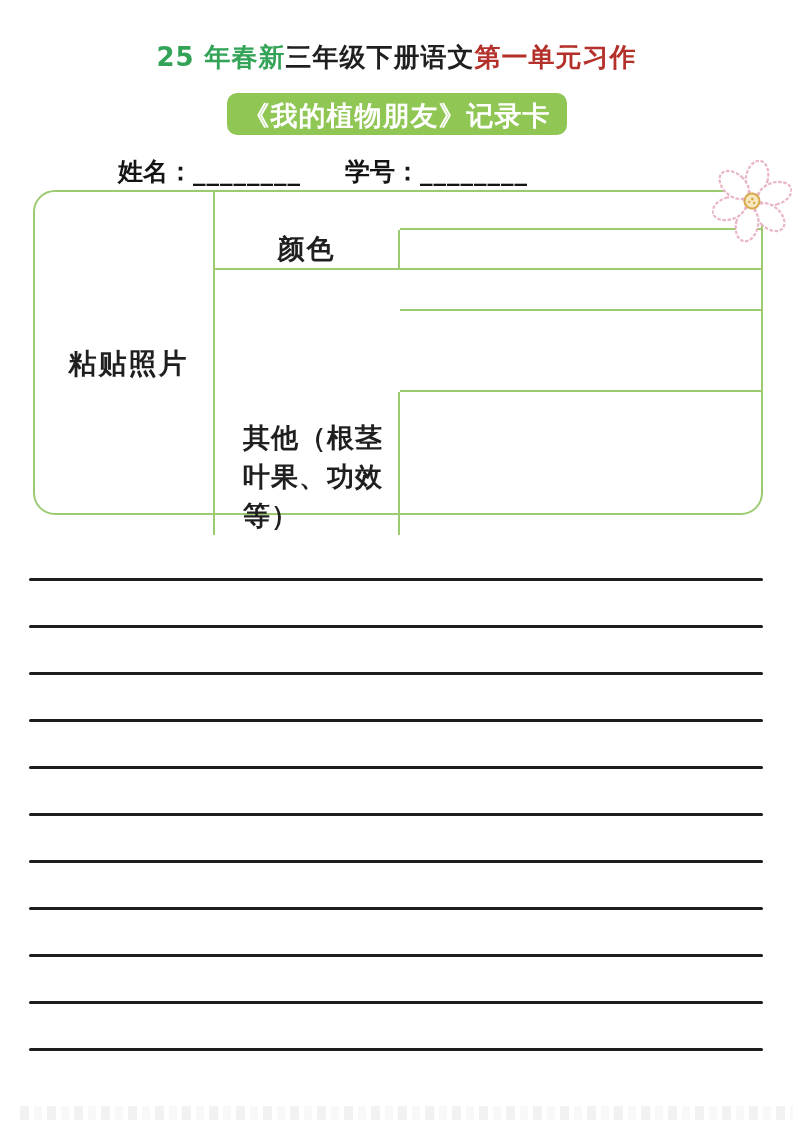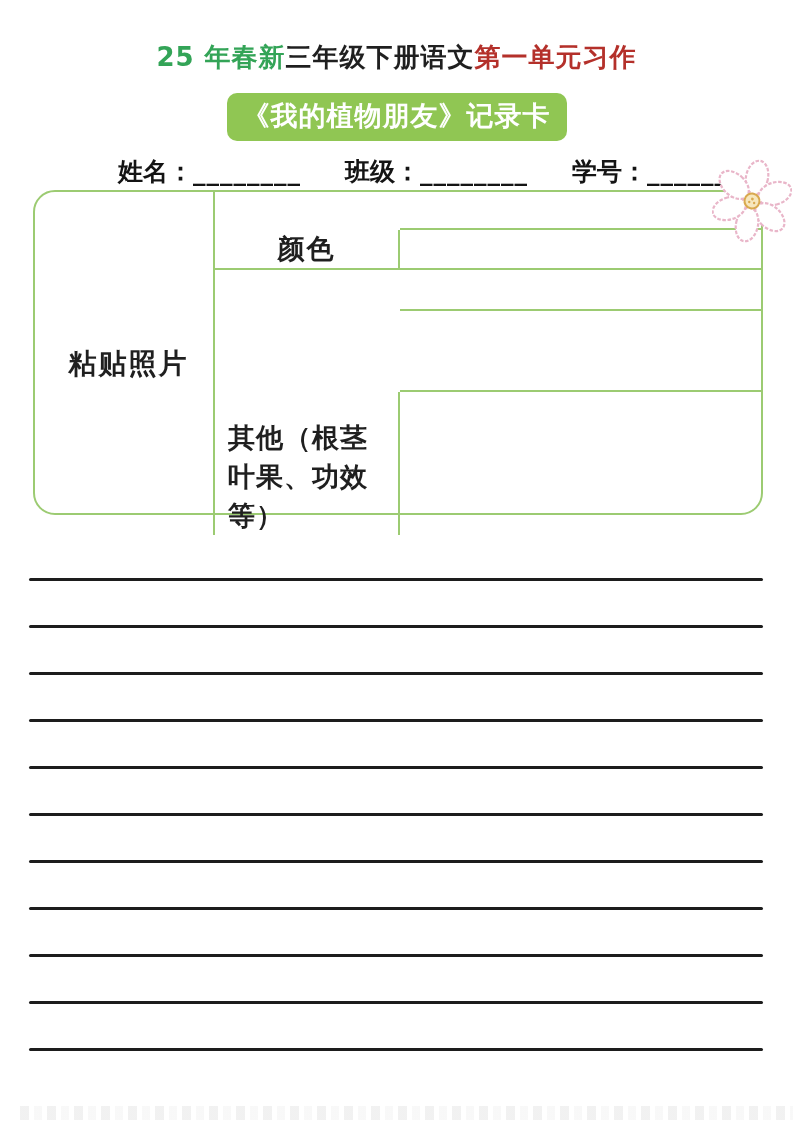--- a/index.html
+++ b/index.html
@@ -31,21 +31,21 @@
     position: absolute;
     top: 93px; left: 0; right: 0;
     text-align: center;
   }
   .subtitle {
     display: inline-block;
     background: #90c653;
     color: #ffffff;
     font-size: 27px;
     font-weight: bold;
-    padding: 5px 16px 7px 16px;
+    padding: 5px 16px 1px 16px;
     border-radius: 10px;
     letter-spacing: 1px;
   }
 
   
   .info-row {
     position: absolute;
     top: 155px; left: 118px;
     display: flex;
     gap: 44px;
@@ -92,21 +92,21 @@
     justify-content: center;
     font-size: 27px;
     font-weight: bold;
     letter-spacing: 2px;
     text-align: center;
   }
   .value-cell {
     grid-column: 3;
     border-bottom: 2px solid #9ccb72;
   }
-  .row-last { border-bottom: none !important; }
+  .row-last { border-bottom: none !important; margin-left: 15px; }
   .label-other {
     justify-content: flex-start;
     align-items: flex-start;
     text-align: left;
     padding: 26px 10px 0 13px;
     line-height: 1.45;
     letter-spacing: 1px;
   }
 
   
@@ -154,21 +154,20 @@
   <div class="title">
     <span class="t-green">25 年春新</span><span class="t-black">三年级下册语文</span><span class="t-red">第一单元习作</span>
   </div>
 
   <div class="subtitle-wrap">
     <span class="subtitle">《我的植物朋友》记录卡</span>
   </div>
 
   <div class="info-row">
     <span class="info-field"><span>姓名：</span><span class="blank">________</span></span>
-    <span class="info-field"><span>班级：</span><span class="blank">________</span></span>
     <span class="info-field"><span>学号：</span><span class="blank">________</span></span>
   </div>
 
   <div class="card">
     <div class="cell photo-cell">粘贴照片</div>
 
     <div class="cell value-cell" style="grid-row:1"></div>
 
     <div class="cell label-cell" style="grid-row:2">颜色</div>
     <div class="cell value-cell" style="grid-row:2"></div>

